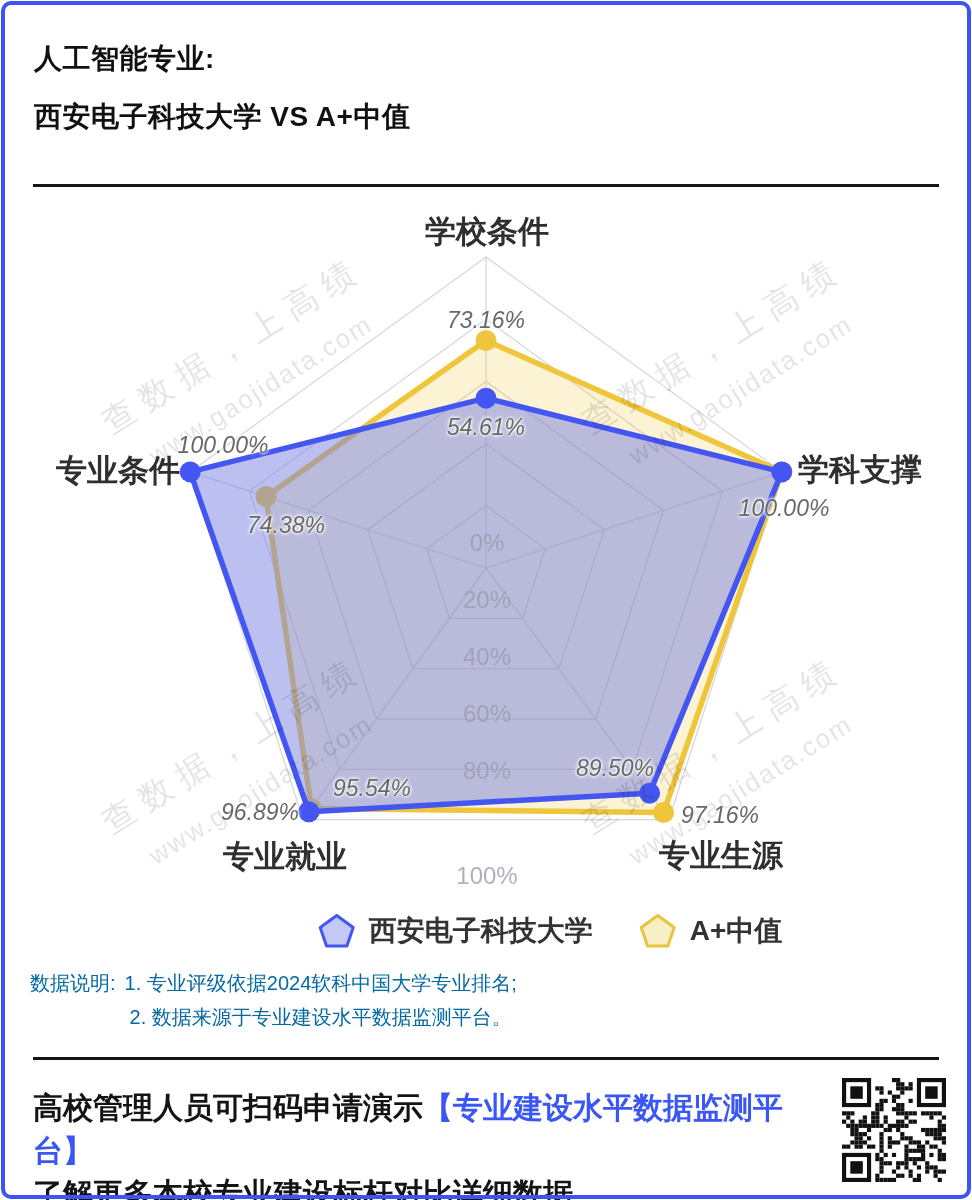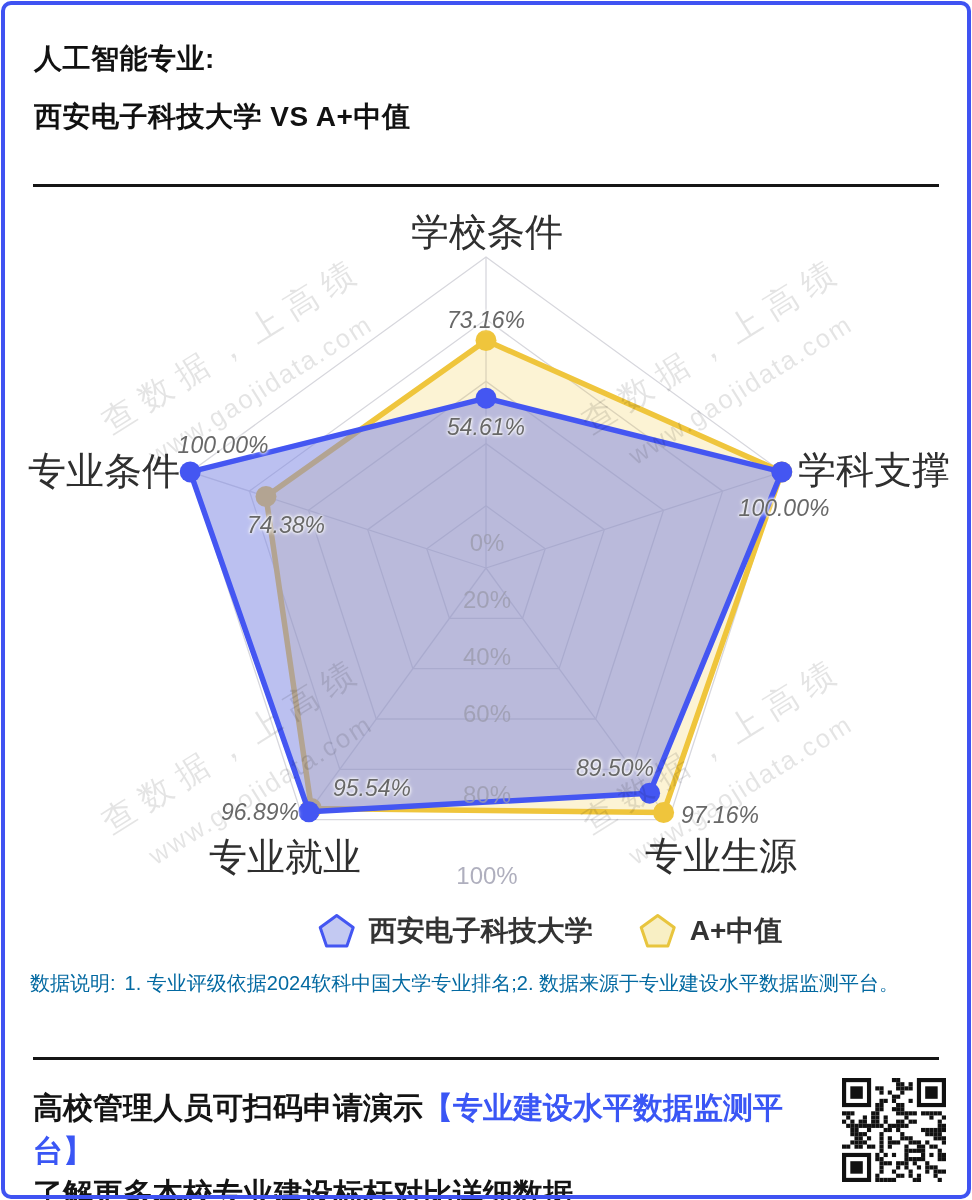--- a/index.html
+++ b/index.html
@@ -13,33 +13,33 @@
   .divider.top{top:184px;}
   .divider.bottom{top:1057px;}
 
   .wm-layer{position:absolute;inset:0;z-index:3;pointer-events:none;}
   .wm{position:absolute;width:360px;transform:rotate(-32deg);color:#000;opacity:.10;text-align:center;}
   .wm .l1{font-size:33px;letter-spacing:10px;white-space:nowrap;}
   .wm .l2{font-size:26px;letter-spacing:2px;margin-top:14px;white-space:nowrap;}
 
   #radar-svg{position:absolute;left:0;top:0;z-index:2;}
   .labels-layer{position:absolute;inset:0;z-index:5;pointer-events:none;}
-  .axis-label{position:absolute;font-size:38px;font-weight:400;color:#2f2f2f;white-space:nowrap;}
+  .axis-label{position:absolute;font-size:31px;font-weight:700;color:#2f2f2f;white-space:nowrap;}
   .value-label{position:absolute;font-size:23px;font-weight:500;color:#686868;white-space:nowrap;
     transform:translate(-50%,-50%);
     text-shadow:0 0 3px #fff,0 0 3px #fff,0 0 5px #fff;font-style:italic;}
   .tick-label{position:absolute;font-size:24px;color:#9c9cae;opacity:.8;white-space:nowrap;transform:translate(-50%,-50%);}
 
   .legend{position:absolute;top:912px;left:50%;transform:translateX(calc(-50% + 64px));
     display:inline-flex;align-items:center;gap:46px;z-index:6;}
   .legend-item{display:flex;align-items:center;gap:13px;}
   .legend-item .label{font-size:28px;font-weight:600;color:#333;white-space:nowrap;}
 
   .notes{position:absolute;left:30px;top:966px;display:flex;gap:9px;font-size:20px;line-height:34px;color:#0369a1;z-index:6;}
-  .notes .note-lines{display:flex;flex-direction:row;}
+  .notes .note-lines{display:flex;flex-direction:column;align-items:center;}
 
   .footer{position:absolute;left:33px;top:1086px;width:800px;font-size:30px;line-height:43px;font-weight:600;color:#141414;z-index:6;}
   .footer .hl{color:#3a56f5;}
 
   #qr{position:absolute;left:842px;top:1078px;width:104px;height:104px;z-index:6;}
 </style>
 </head>
 <body>
 
 <div class="frame"></div>
@@ -111,21 +111,21 @@
     <div class="value-label" style="left: 270px; top: 525px; margin-left: 16px;">74.38%</div>
     <div class="value-label" style="left: 486px; top: 427px;">54.61%</div>
     <div class="value-label" style="left: 784px; top: 508px;">100.00%</div>
     <div class="value-label" style="left: 615px; top: 768px;">89.50%</div>
     <div class="value-label" style="left: 260px; top: 812px;">96.89%</div>
     <div class="value-label" style="left: 223px; top: 445px;">100.00%</div>
     <div class="tick-label" style="left: 487px; top: 543px;">0%</div>
     <div class="tick-label" style="left: 487px; top: 600px;">20%</div>
     <div class="tick-label" style="left: 487px; top: 657px;">40%</div>
     <div class="tick-label" style="left: 487px; top: 714px;">60%</div>
-    <div class="tick-label" style="left: 487px; top: 771px; margin-top: 24px;">80%</div>
+    <div class="tick-label" style="left: 487px; top: 771px;">80%</div>
     <div class="tick-label" style="left: 487px; top: 828px; margin-top: 48px;">100%</div>
   </div>
 
 <div class="legend" id="legend">
     <div class="legend-item">
       <svg width="38" height="36" viewBox="0 0 38 36">
         <polygon points="19,2.5 35.5,14.5 29.2,33 8.8,33 2.5,14.5" fill="#c3c9f2" stroke="#4456f2" stroke-width="3" stroke-linejoin="round"></polygon>
       </svg>
       <span class="label">西安电子科技大学</span>
     </div>

